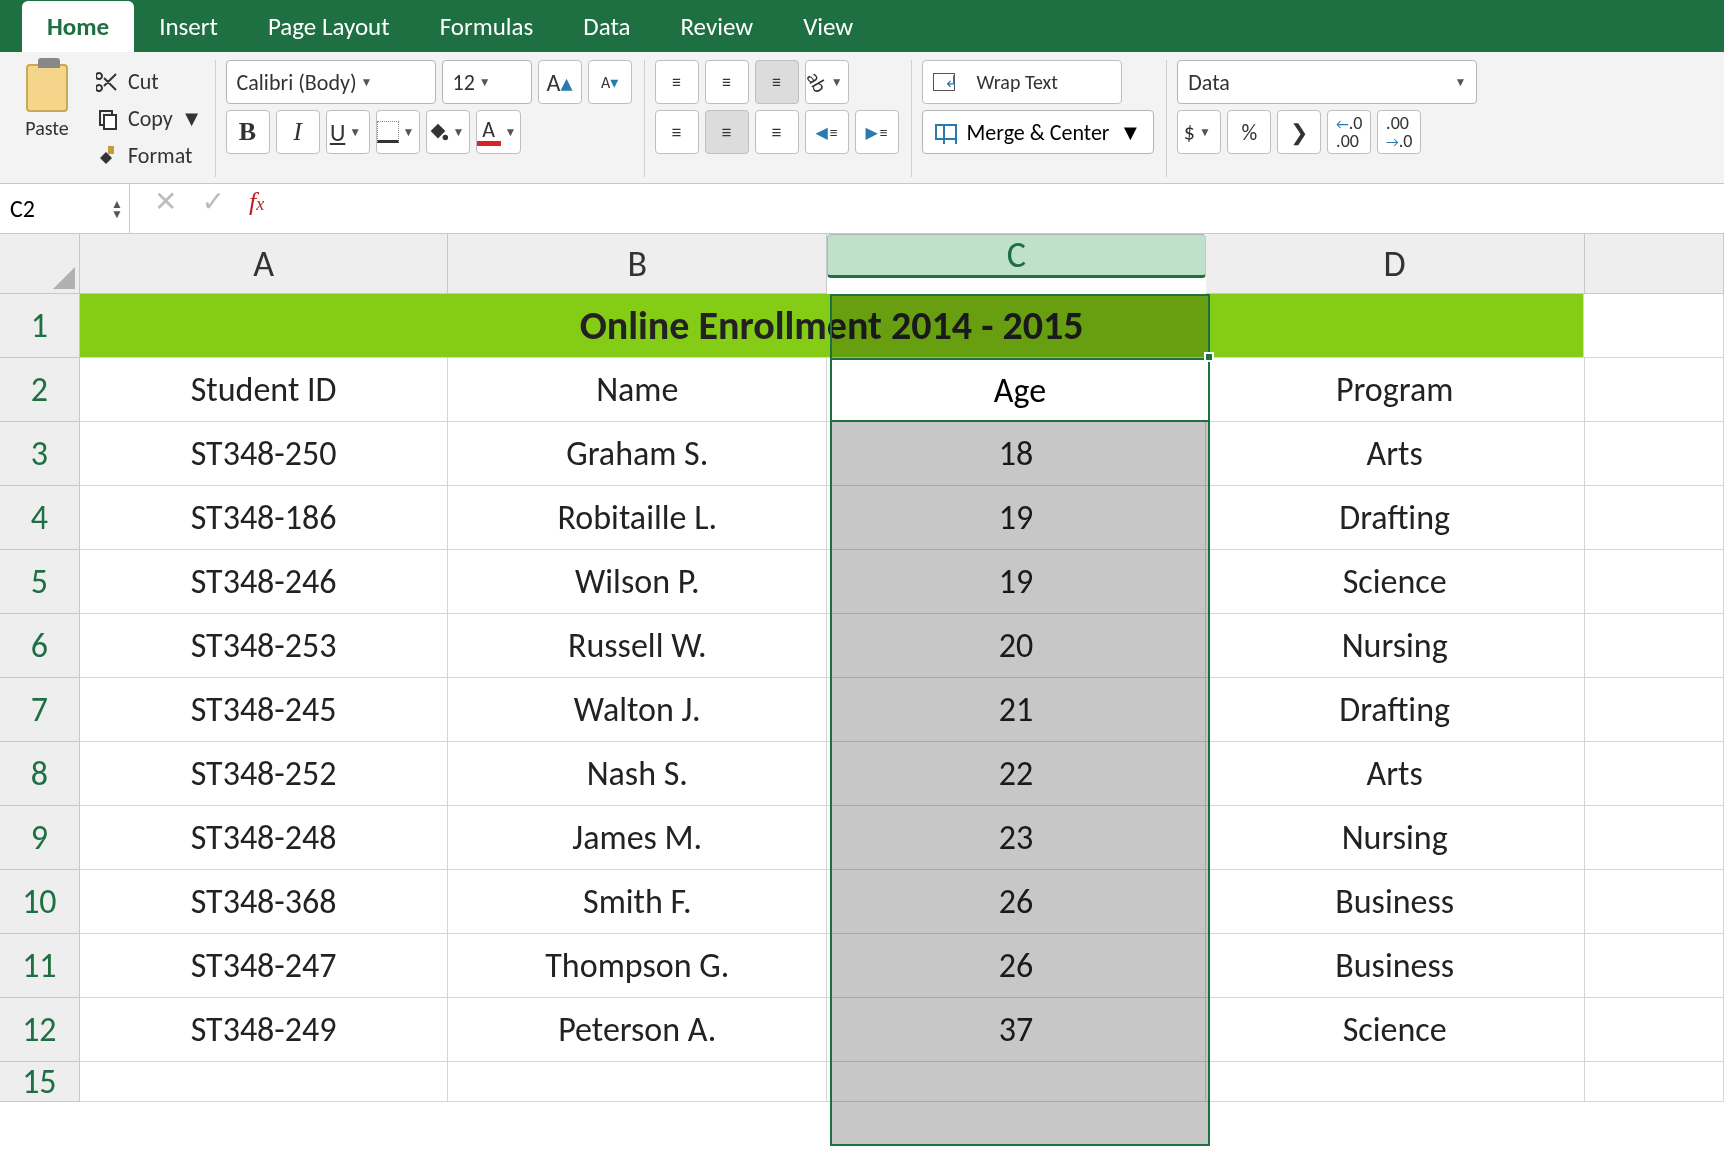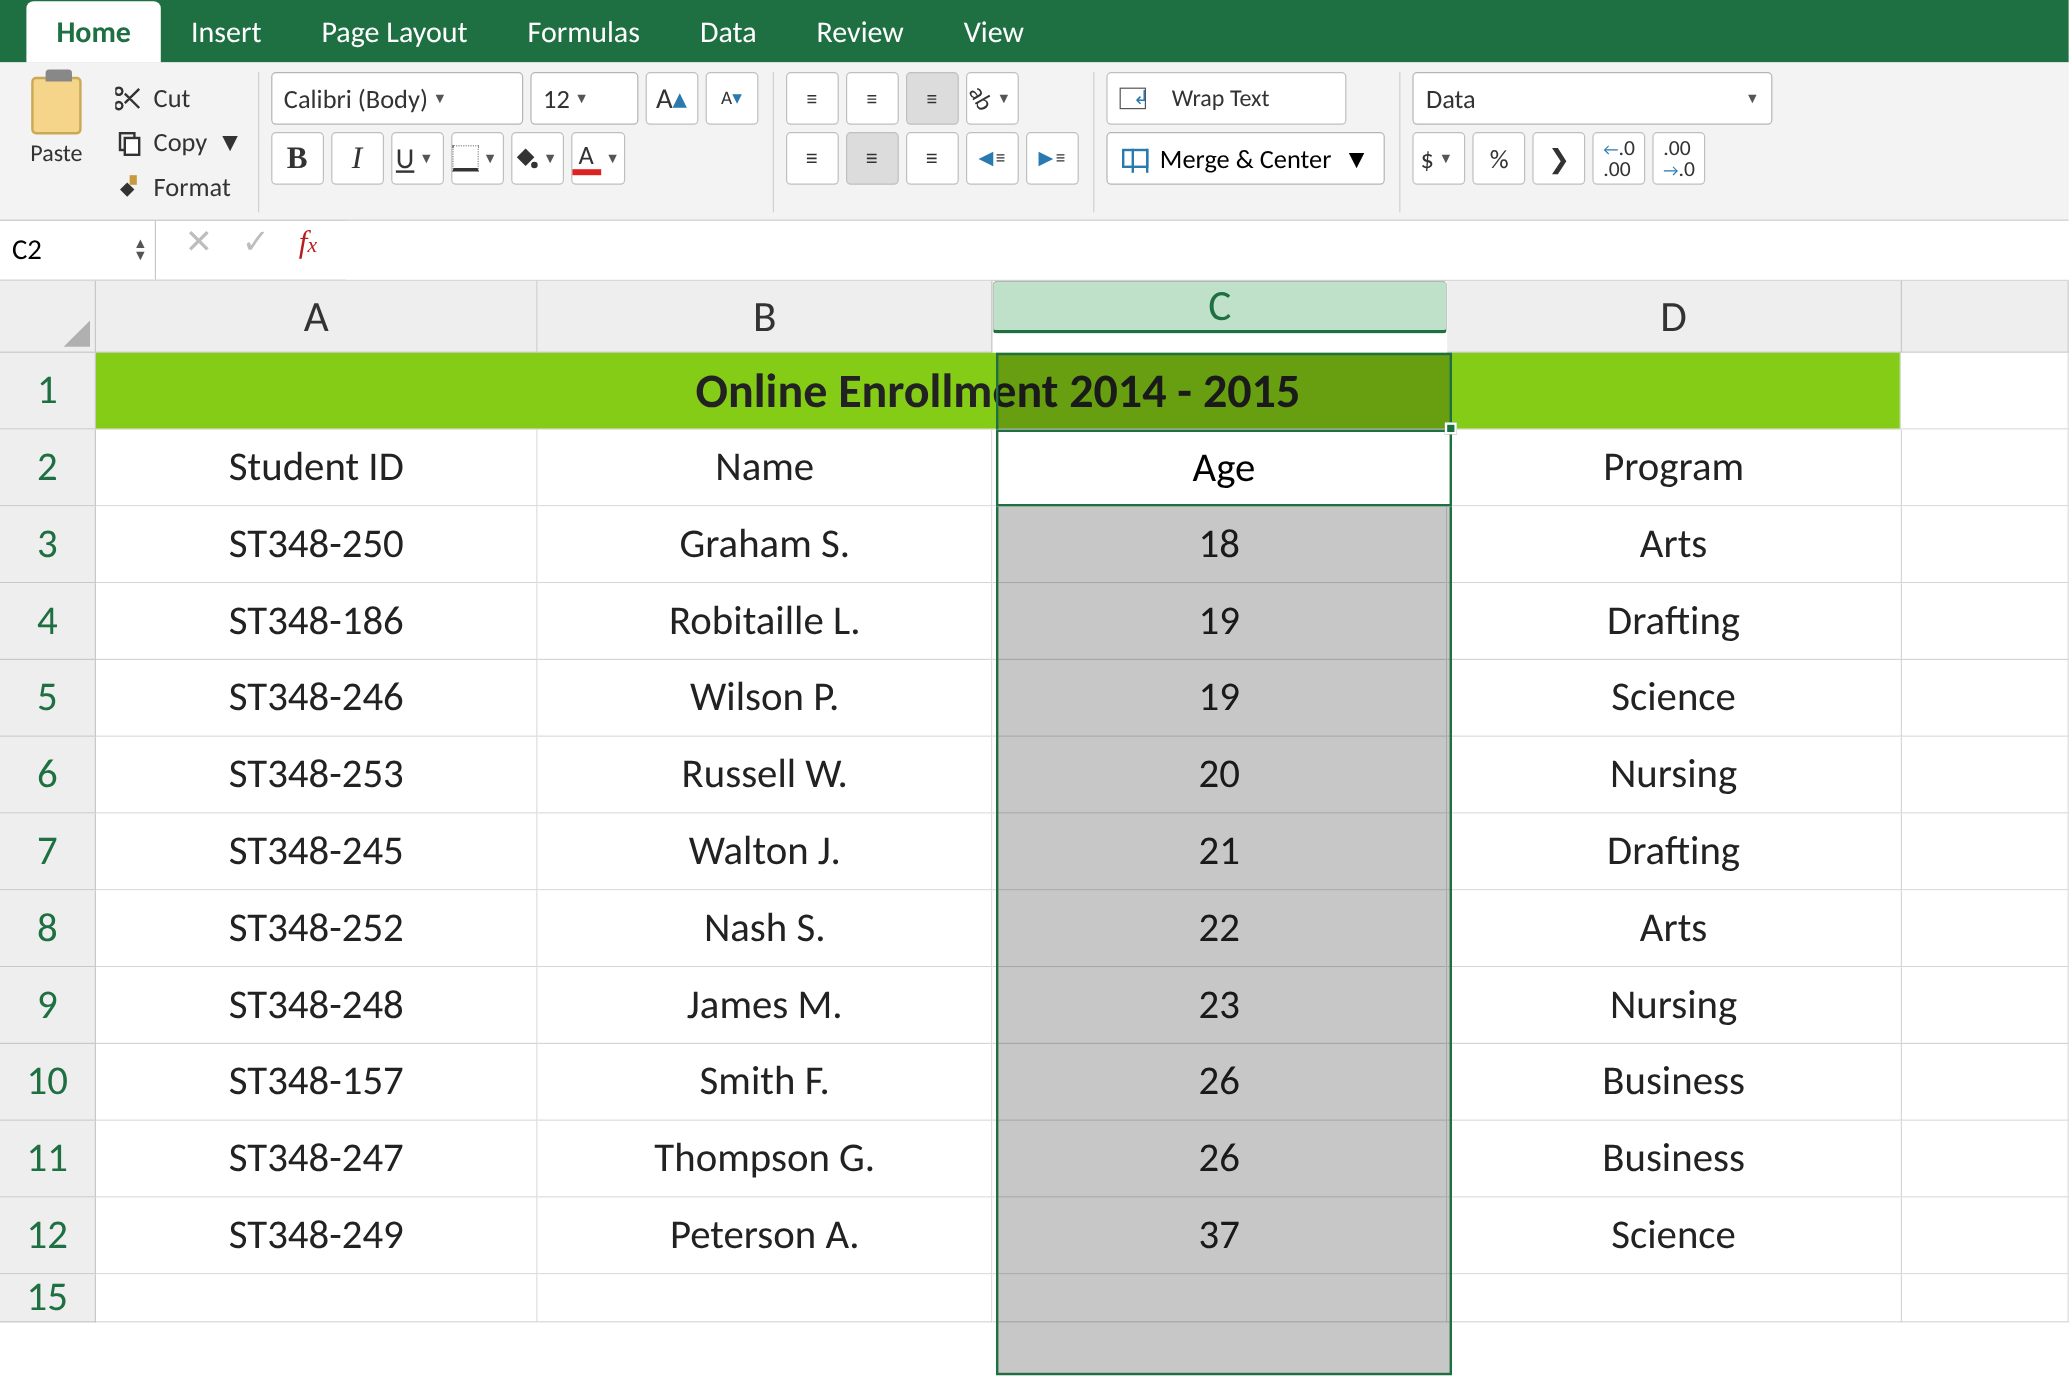--- a/index.html
+++ b/index.html
@@ -347,21 +347,21 @@
       <div class="gridrow">
         <div class="rowh">9</div>
         <div class="cell wA">ST348-248</div>
         <div class="cell wB">James M.</div>
         <div class="cell wC">23</div>
         <div class="cell wD">Nursing</div>
         <div class="cell wE"></div>
       </div>
       <div class="gridrow">
         <div class="rowh">10</div>
-        <div class="cell wA">ST348-157</div>
+        <div class="cell wA">ST348-368</div>
         <div class="cell wB">Smith F.</div>
         <div class="cell wC">26</div>
         <div class="cell wD">Business</div>
         <div class="cell wE"></div>
       </div>
       <div class="gridrow">
         <div class="rowh">11</div>
         <div class="cell wA">ST348-247</div>
         <div class="cell wB">Thompson G.</div>
         <div class="cell wC">26</div>

